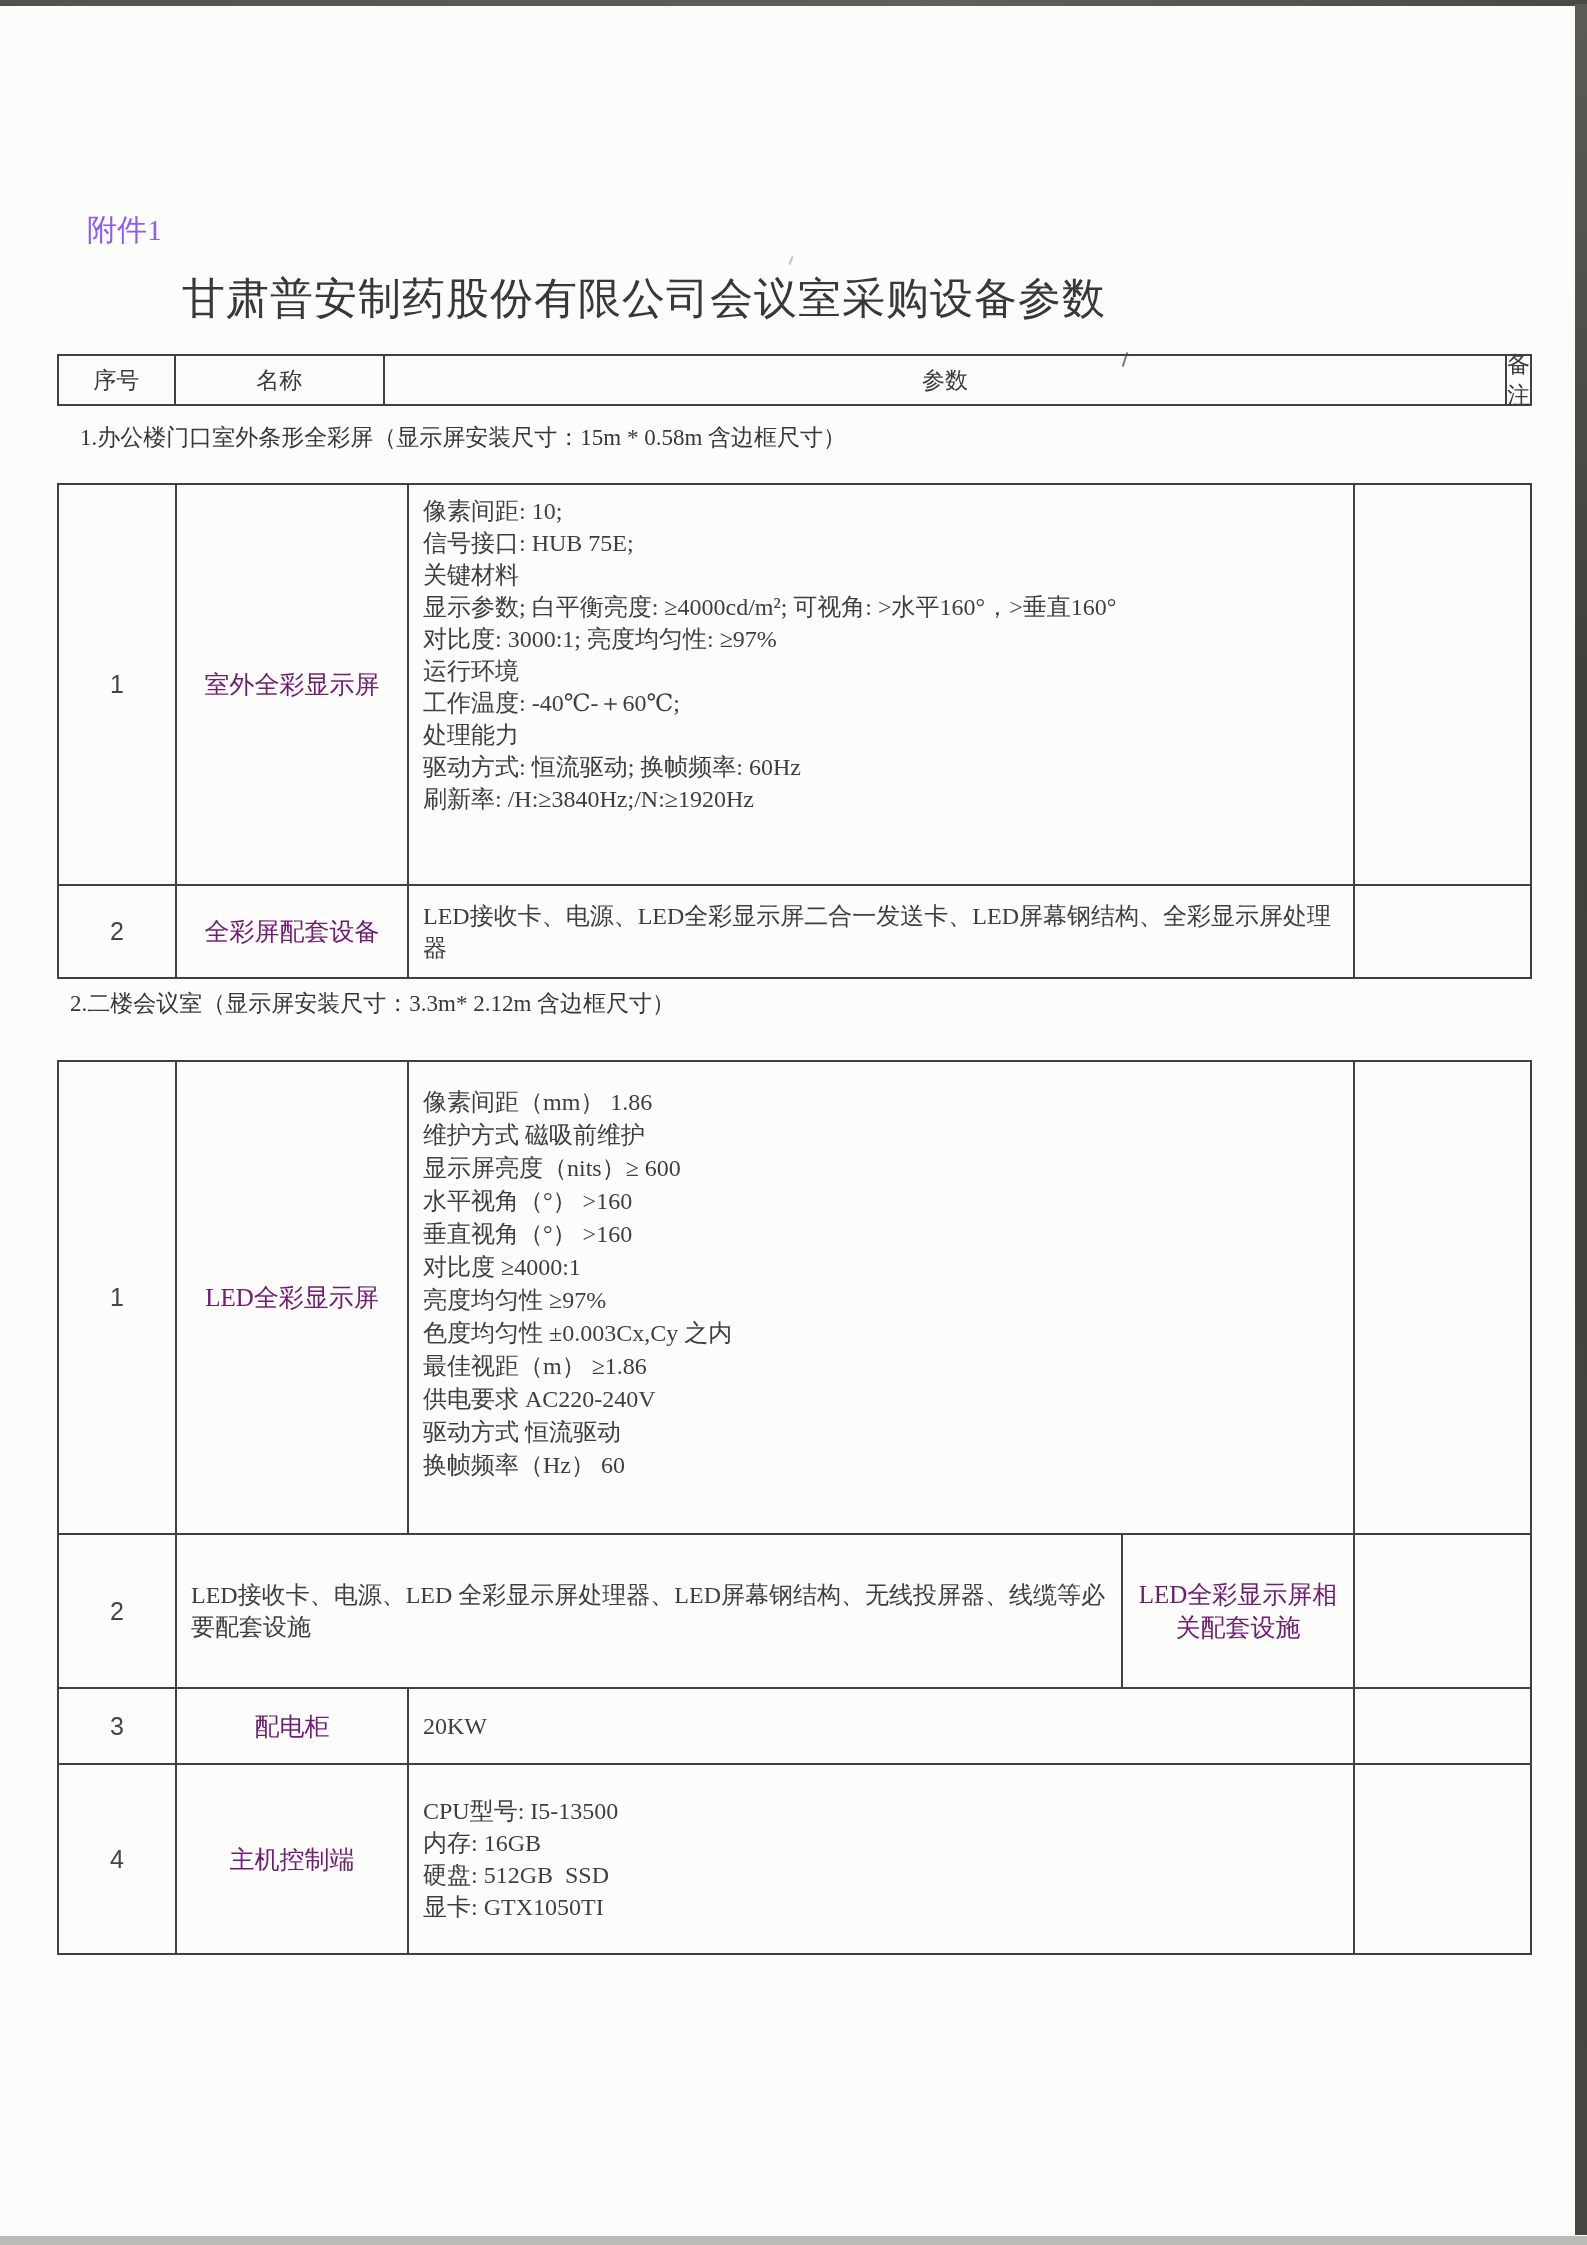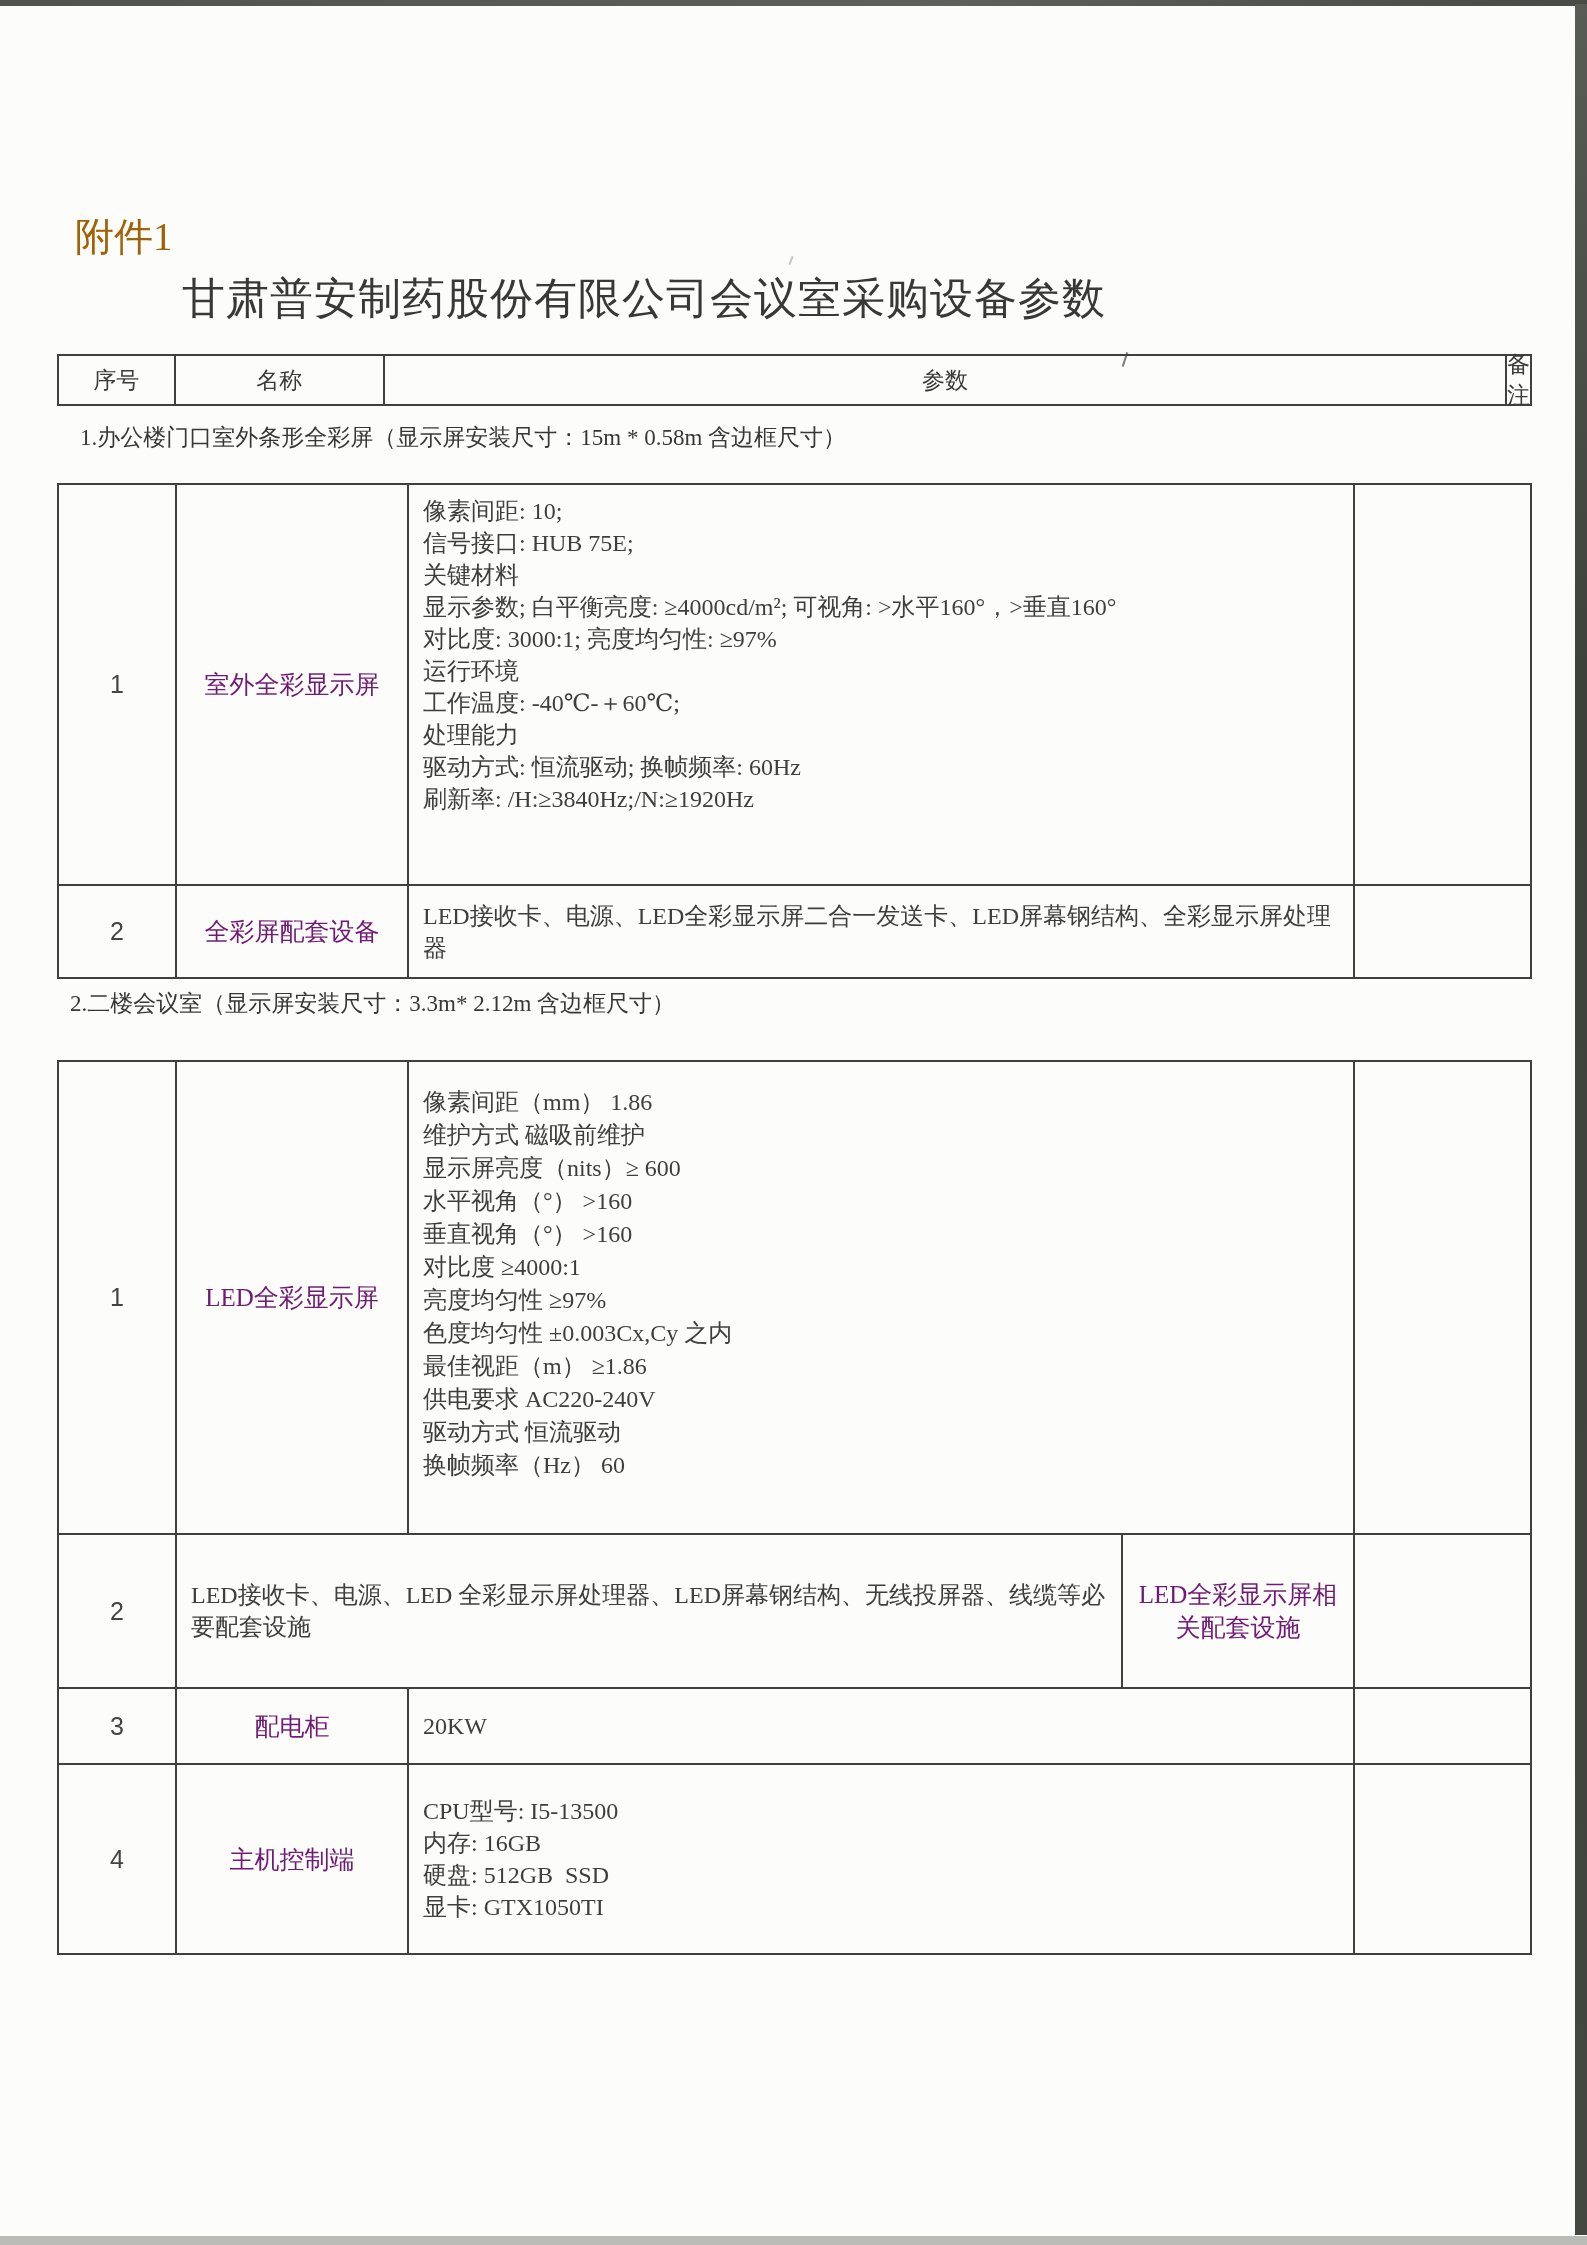--- a/index.html
+++ b/index.html
@@ -13,21 +13,21 @@
     color:#3c3c3c;
   }
   
   .scan-top    { position:absolute; top:0; left:0; width:100%; height:6px; background:linear-gradient(90deg,#50544d,#5c615a 60%,#474b44); }
   .scan-right  { position:absolute; top:4px; right:0; width:12px; height:2231px; background:linear-gradient(180deg,#585c55,#3e423b 30%,#434740); }
   .scan-bottom { position:absolute; bottom:0; left:0; width:100%; height:9px; background:#babab6; }
   .artifact    { position:absolute; background:#7e7e7e; }
   .artifact.m1 { left:1124px; top:352px; width:2px; height:15px; transform:rotate(18deg); }
   .artifact.m2 { left:790px;  top:256px; width:2px; height:9px;  transform:rotate(22deg); opacity:.45; }
 
-  .attachment { position:absolute; left:75px; top:210px; font-size:39px; color:#a16207; }
+  .attachment { position:absolute; left:87px; top:210px; font-size:30px; color:#8b5cf6; }
   .doc-title  { position:absolute; left:182px; top:270px; font-size:43px; font-weight:normal; letter-spacing:1px; color:#383838; white-space:nowrap; }
 
   .thead {
     position:absolute; left:57px; top:354px; width:1475px; height:52px;
     display:flex; border:2px solid #3e413c;
   }
   .hcell { display:flex; align-items:center; justify-content:center; font-size:23px; color:#3a3a3a; }
   .hcell + .hcell { border-left:2px solid #3e413c; }
   .h-no { width:116px;font-family:Liberation Serif, serif; } .h-name { width:212px; } .h-params { width:1136px; } .h-remark { flex:1; }
 

